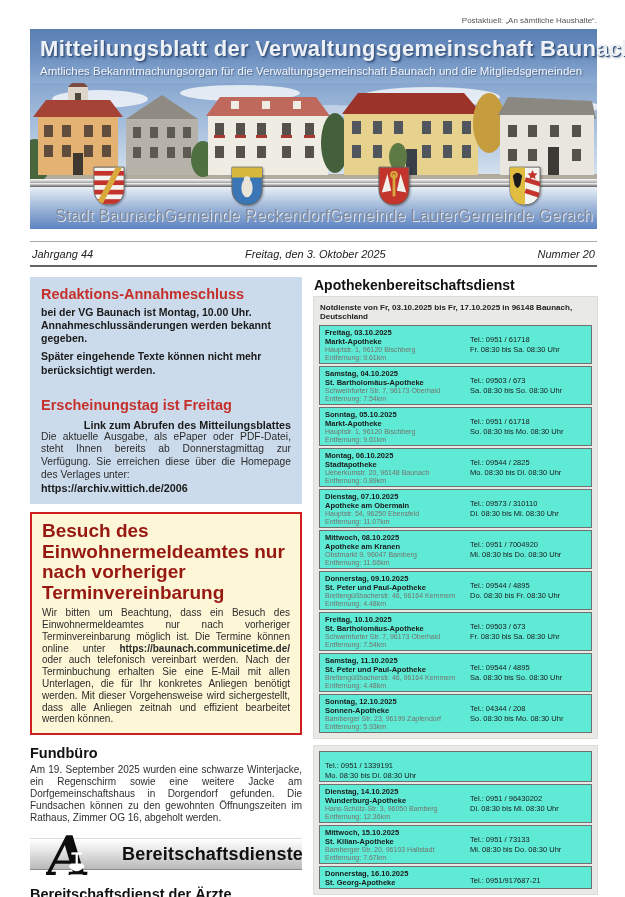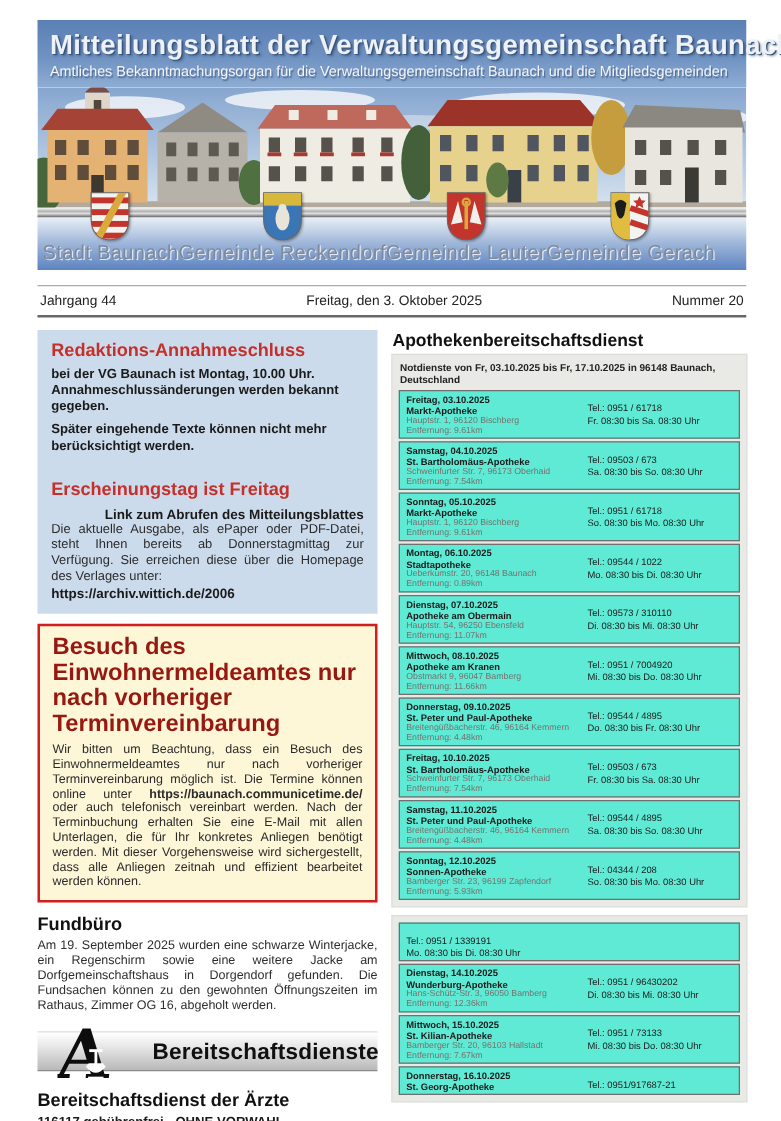--- a/index.html
+++ b/index.html
@@ -12,28 +12,28 @@
 
   
   .masthead { width:567px; height:200px; position:relative; }
   .title-band { background:linear-gradient(180deg,#5a7fb4 0%,#6f92c2 55%,#8fadd3 100%); padding:7px 10px 5px; height:54px; }
   .mast-title { font-size:22px; font-weight:bold; color:#eef1f6; letter-spacing:.3px; white-space:nowrap;
                 text-shadow:1px 1px 0 #37557f, 2px 2px 2px rgba(30,50,80,.45); }
   .mast-subtitle { font-size:11.5px; color:#f2f5fa; margin-top:3px; white-space:nowrap; text-shadow:1px 1px 1px rgba(40,60,95,.6); }
   .photo-strip { height:96px; display:block; }
   .metal-band { height:8px; background:linear-gradient(180deg,#fdfdfd 0%,#a9a9a9 45%,#ededed 55%,#5d5d5d 100%); }
   .names-band { height:42px; background:linear-gradient(180deg,#e8eff7 0%,#9db5d8 50%,#5d83c1 100%);
-                display:flex; align-items:flex-end; justify-content:flex-start; padding:0 4px 4px; }
+                display:flex; align-items:flex-end; justify-content:flex-end; padding:0 4px 4px; }
   .muni { display:flex; flex-direction:column; align-items:center; }
   .muni svg { margin-top:-26px; margin-bottom:1px; filter:drop-shadow(1px 1px 1px rgba(0,0,0,.35)); }
   .muni-name { font-size:16px; color:#7e8a9c; letter-spacing:.3px; white-space:nowrap;
                text-shadow:1px 1px 0 rgba(255,255,255,.75); }
 
   
-  .issue-bar { margin-top:12px; border-top:1px solid #aaa; border-bottom:2px solid #666; }
+  .issue-bar { margin-top:12px; border-top:1px solid #aaa; border-bottom:2px solid #666;font-style:italic; }
   .issue-inner { display:flex; justify-content:space-between; padding:6px 2px 5px; font-size:11px; color:#222; }
 
   
   .columns { display:flex; gap:12px; margin-top:10px; }
   .col-left { width:272px; }
   .col-right { width:283px; }
 
   
   .blue-box { background:#ccdbec; padding:9px 11px 10px; }
   .red-head { color:#c5302a; font-size:14.5px; font-weight:bold; margin-bottom:4px; }
@@ -79,20 +79,21 @@
   .ph-name { font-size:7.5px; font-weight:bold; line-height:1.0; margin-top:1px; }
   .ph-addr, .ph-dist { font-size:7px; color:#76736e; line-height:1.0; margin-top:1px; }
   .ph-tel, .ph-time { font-size:7.5px; font-weight:normal; line-height:1.0; white-space:nowrap; }
   .ph-time { margin-top:2px; }
 </style>
 </head>
 <body>
 
 <div class="page">
 
+  <div class="postal-note">Postaktuell: „An sämtliche Haushalte“.</div>
 
   <div class="masthead">
     <div class="title-band">
       <div class="mast-title">Mitteilungsblatt der Verwaltungsgemeinschaft Baunach</div>
       <div class="mast-subtitle">Amtliches Bekanntmachungsorgan für die Verwaltungsgemeinschaft Baunach und die Mitgliedsgemeinden</div>
     </div>
 
     <svg class="photo-strip" viewBox="0 0 567 96" preserveAspectRatio="none">
       <defs>
         <linearGradient id="sky" x1="0" y1="0" x2="0" y2="1">
@@ -383,21 +384,21 @@
             </div>
 
             <div class="ph-row">
               <div class="ph-left">
                 <div class="ph-date">Montag, 06.10.2025</div>
                 <div class="ph-name">Stadtapotheke</div>
                 <div class="ph-addr">Ueberkumstr. 20, 96148 Baunach</div>
                 <div class="ph-dist">Entfernung: 0.89km</div>
               </div>
               <div class="ph-right">
-                <div class="ph-tel">Tel.: 09544 / 1022</div>
+                <div class="ph-tel">Tel.: 09544 / 2825</div>
                 <div class="ph-time">Mo. 08:30 bis Di. 08:30 Uhr</div>
               </div>
             </div>
 
             <div class="ph-row">
               <div class="ph-left">
                 <div class="ph-date">Dienstag, 07.10.2025</div>
                 <div class="ph-name">Apotheke am Obermain</div>
                 <div class="ph-addr">Hauptstr. 54, 96250 Ebensfeld</div>
                 <div class="ph-dist">Entfernung: 11.07km</div>

